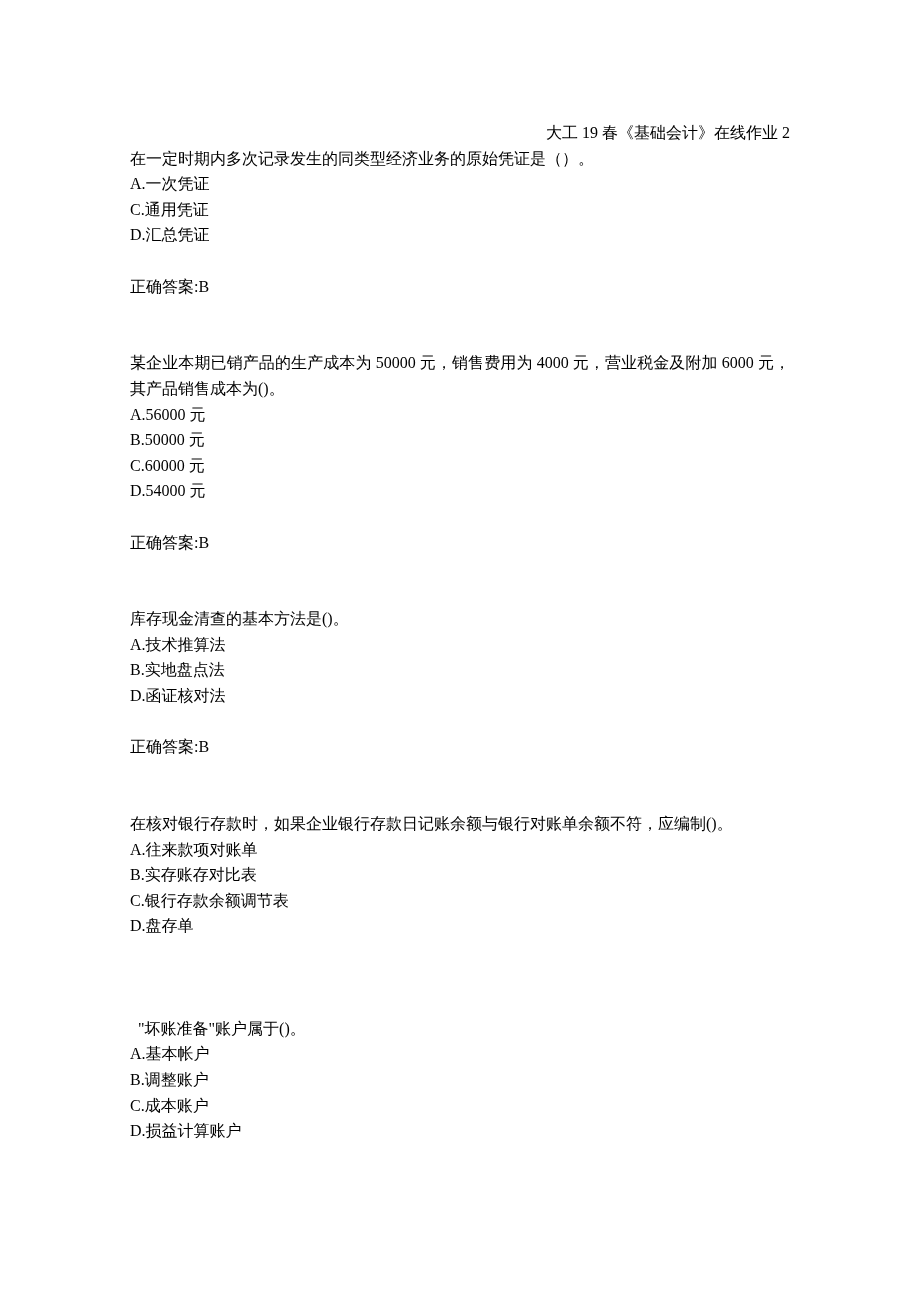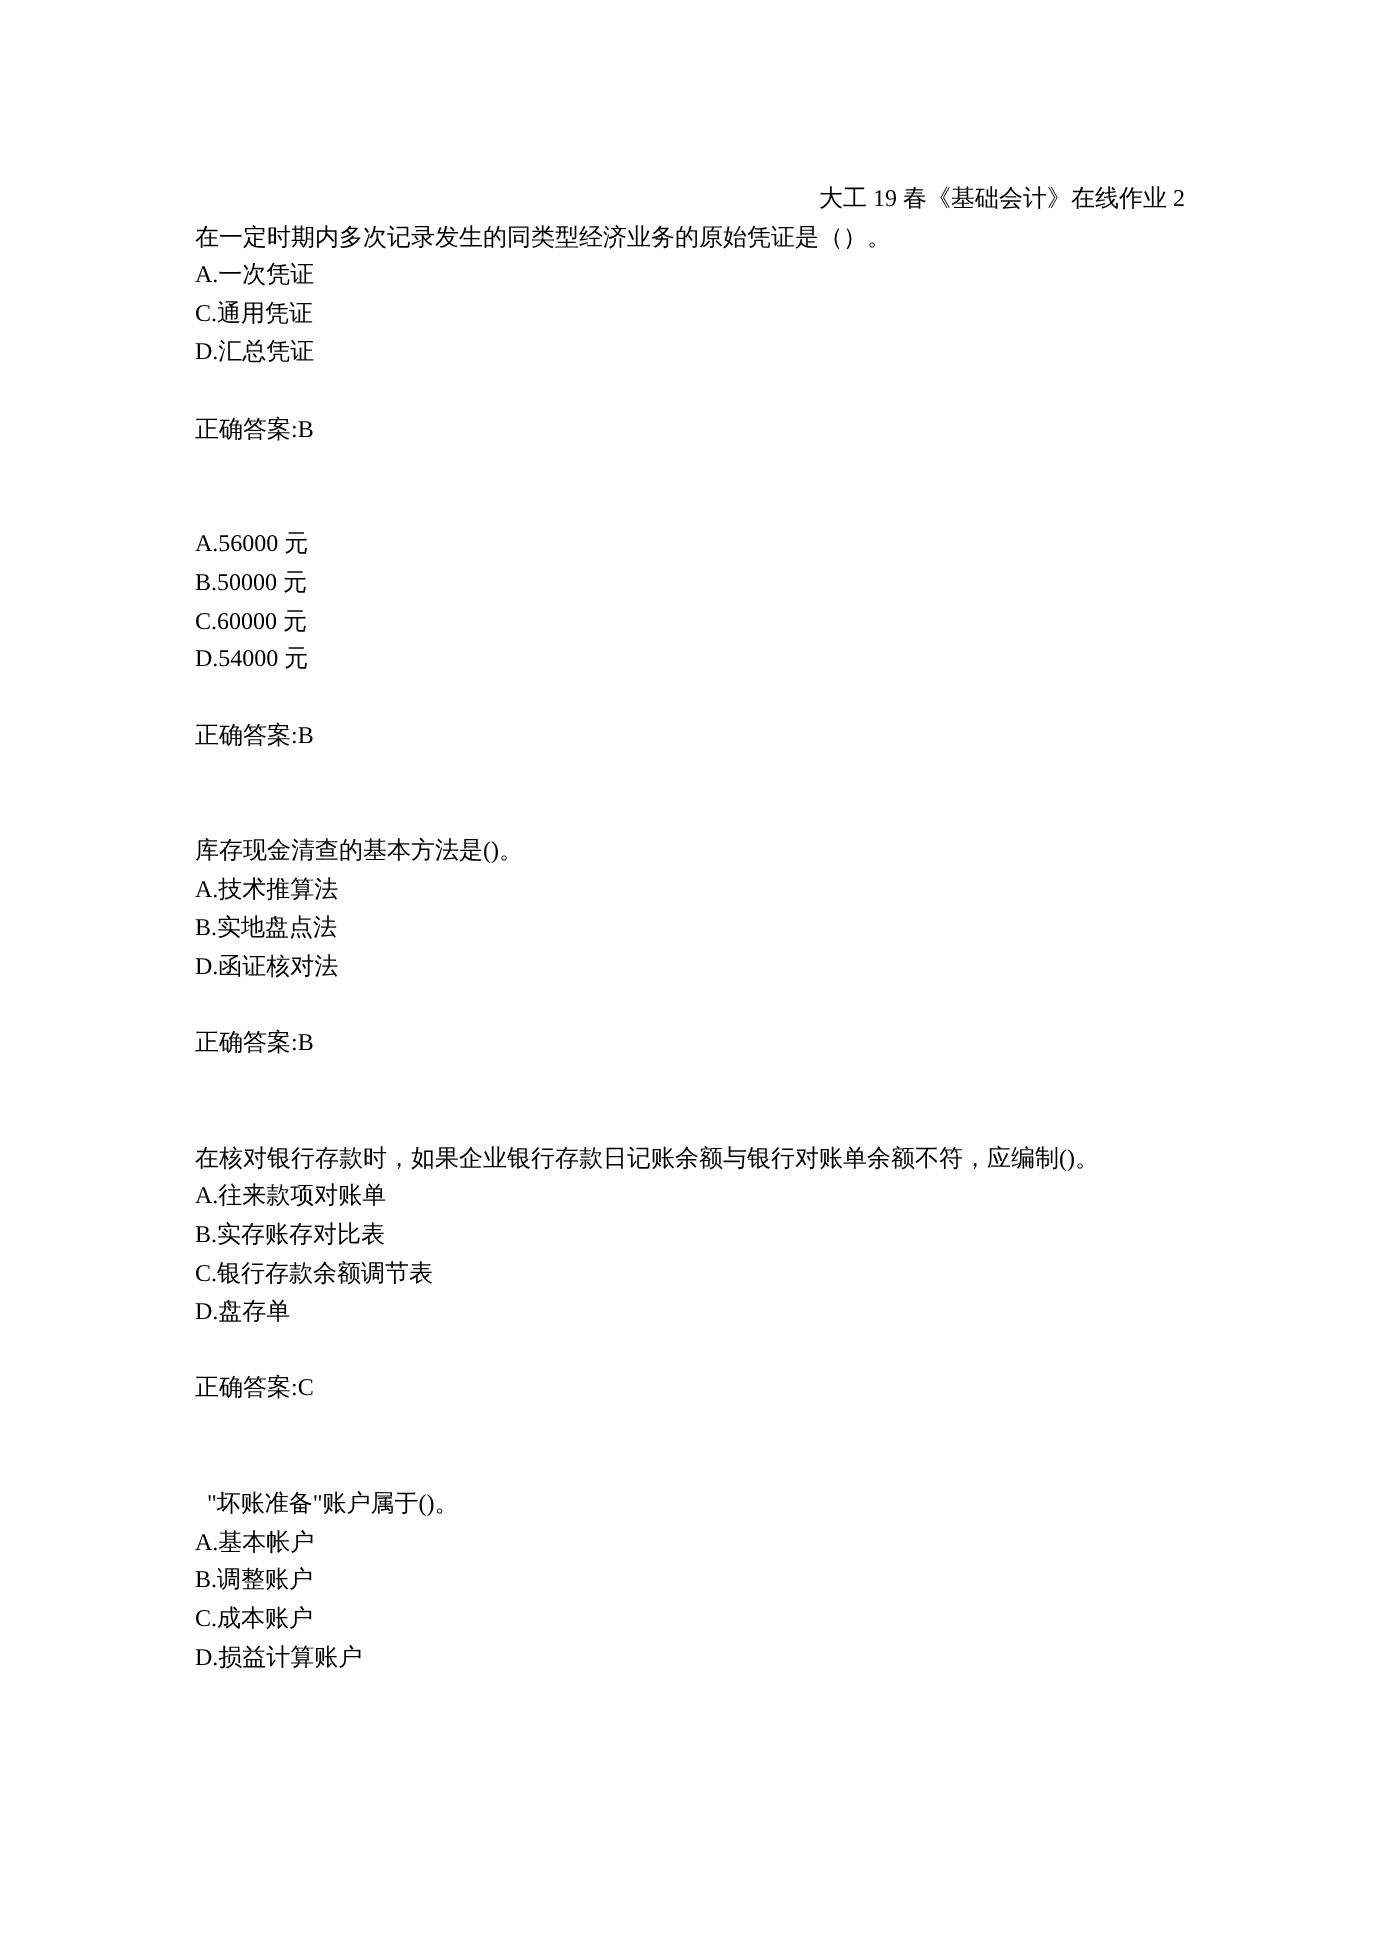--- a/index.html
+++ b/index.html
@@ -53,20 +53,21 @@
   <div class="line option">A.一次凭证</div>
   <div class="line option">C.通用凭证</div>
   <div class="line option">D.汇总凭证</div>
   <div class="spacer"></div>
   <div class="line answer">正确答案:B</div>
 </div>
 
 <div class="spacer-double"></div>
 
 <div class="question-block">
+  <div class="line prompt">某企业本期已销产品的生产成本为 50000 元，销售费用为 4000 元，营业税金及附加 6000 元，其产品销售成本为()。</div>
   <div class="line option">A.56000 元</div>
   <div class="line option">B.50000 元</div>
   <div class="line option">C.60000 元</div>
   <div class="line option">D.54000 元</div>
   <div class="spacer"></div>
   <div class="line answer">正确答案:B</div>
 </div>
 
 <div class="spacer-double"></div>
 
@@ -81,21 +82,20 @@
 
 <div class="spacer-double"></div>
 
 <div class="question-block">
   <div class="line prompt">在核对银行存款时，如果企业银行存款日记账余额与银行对账单余额不符，应编制()。</div>
   <div class="line option">A.往来款项对账单</div>
   <div class="line option">B.实存账存对比表</div>
   <div class="line option">C.银行存款余额调节表</div>
   <div class="line option">D.盘存单</div>
   <div class="spacer"></div>
-  <div class="line answer">正确答案:C</div>
 </div>
 
 <div class="spacer-double"></div>
 
 <div class="question-block">
   <div class="line prompt indent-half">"坏账准备"账户属于()。</div>
   <div class="line option">A.基本帐户</div>
   <div class="line option">B.调整账户</div>
   <div class="line option">C.成本账户</div>
   <div class="line option">D.损益计算账户</div>

